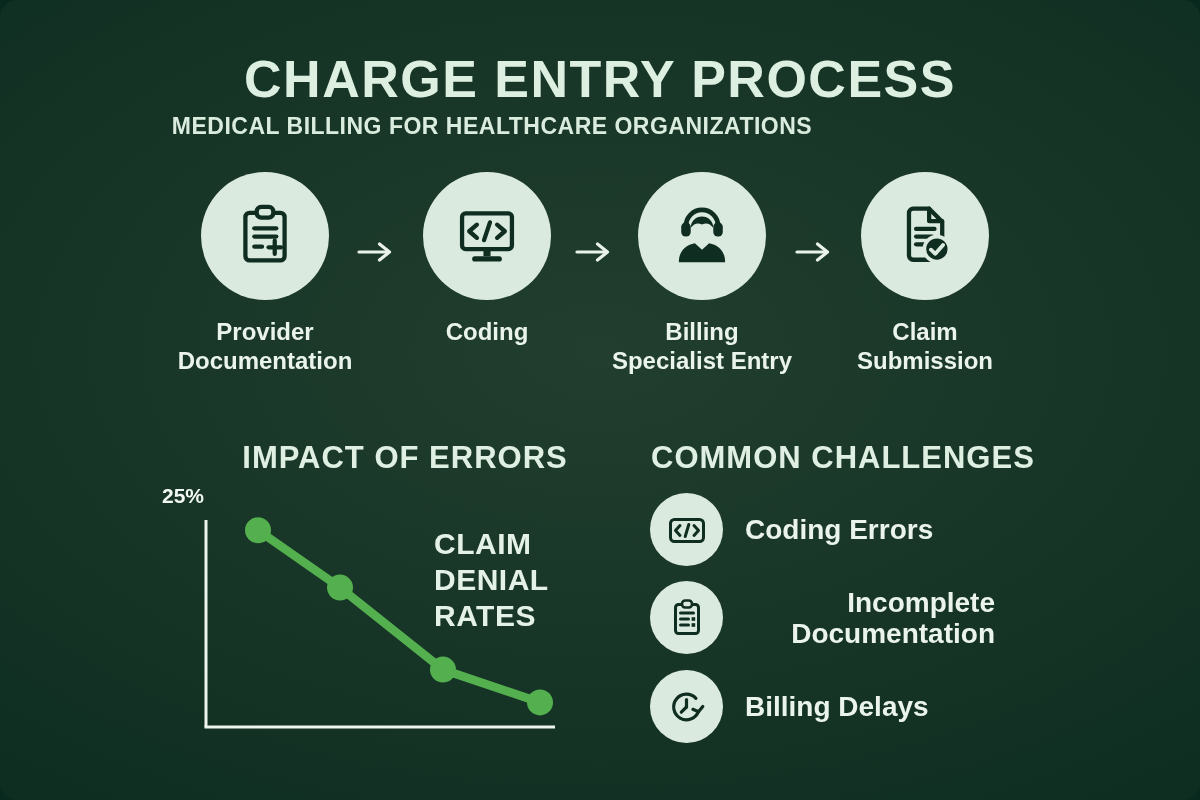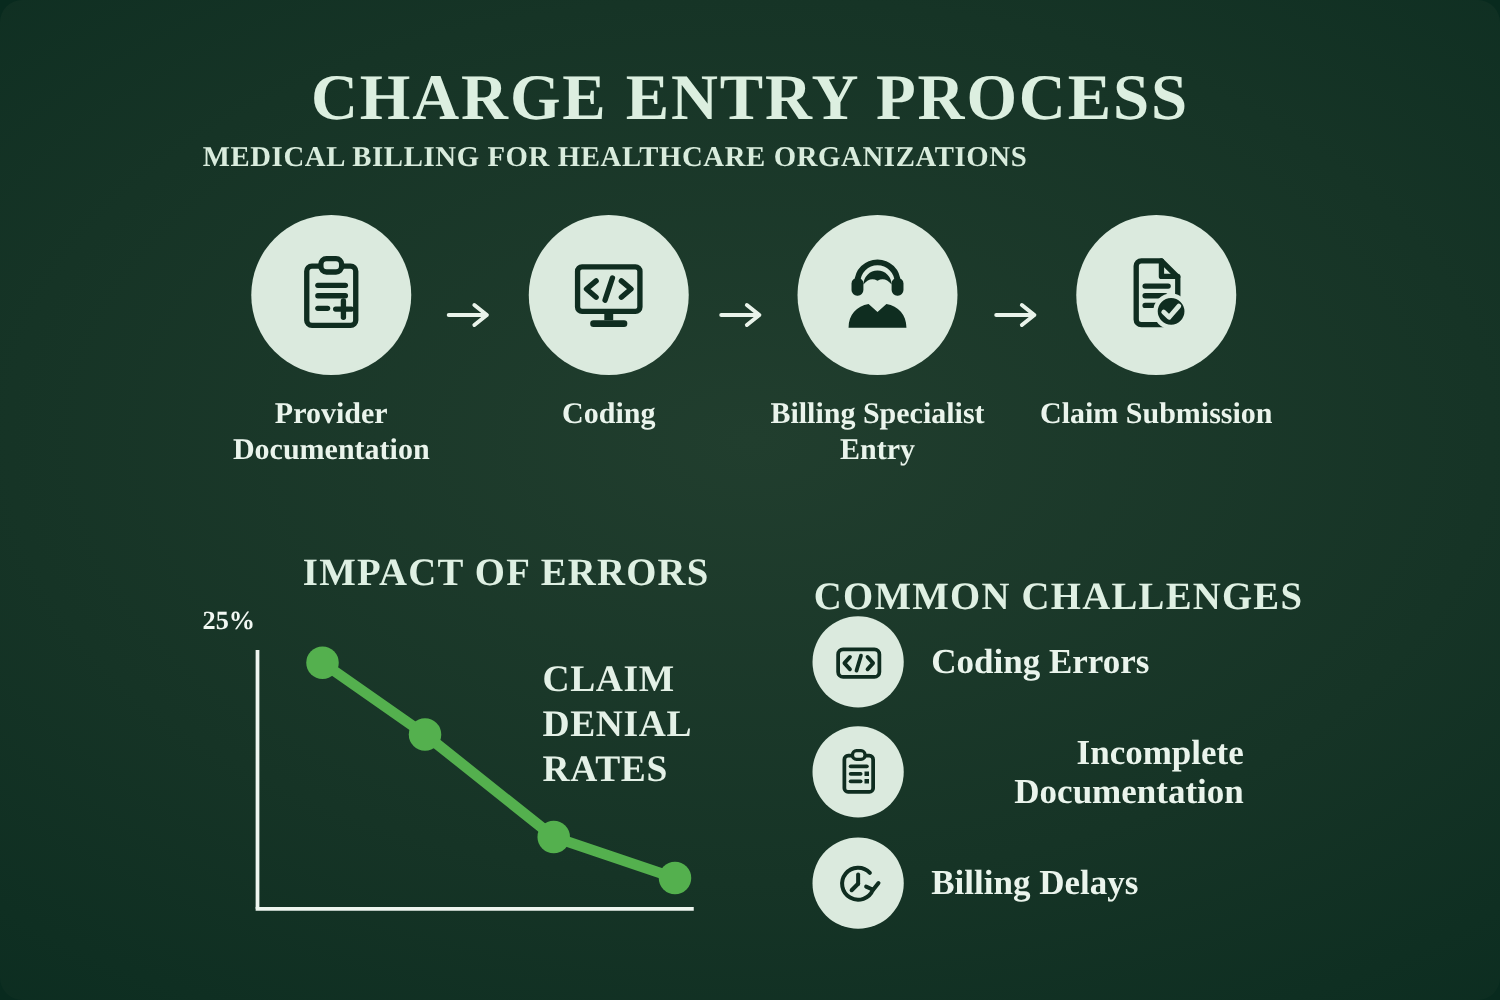--- a/index.html
+++ b/index.html
@@ -1,19 +1,19 @@
 <!DOCTYPE html>
 <html><head>
 <meta charset="utf-8">
 <style>
   html,body{margin:0;padding:0;background:#082a1e;}
   #canvas{
     position:relative;width:1200px;height:800px;overflow:hidden;
     background:radial-gradient(ellipse 95% 85% at 50% 44%, #213e2e 0%, #163426 52%, #082a1e 100%);
-    font-family:Liberation Serif, serif;
+    font-family:Liberation Sans, sans-serif;
     border-radius:18px;
     -webkit-font-smoothing:antialiased;
   }
   .abs{position:absolute;}
   .title{
     top:50px;left:0;width:1200px;text-align:center;
     color:#dcefe0;font-size:52px;font-weight:bold;letter-spacing:1.5px;line-height:58px;
   }
   .subtitle{
     top:113px;left:0;width:984px;text-align:center;
@@ -24,21 +24,21 @@
     width:128px;height:128px;border-radius:50%;background:#dbeade;
     display:flex;align-items:center;justify-content:center;
   }
   .step-label{
     margin-top:17px;width:190px;text-align:center;
     color:#eaf4ec;font-size:24px;font-weight:bold;line-height:29px;
   }
   .flow-arrow{top:239px;width:40px;height:26px;}
   .section-heading{font-size:31px;font-weight:bold;letter-spacing:1px;color:#dff0e3;}
   #impact-heading{top:440px;left:150px;width:510px;text-align:center;}
-  #challenges-heading{top:459px;left:651px;}
+  #challenges-heading{top:440px;left:651px;}
   #ytick{top:484px;left:133px;width:100px;text-align:center;color:#f2f8f3;font-size:21px;font-weight:bold;}
   #chart-wrap{left:193px;top:504px;width:376px;height:236px;}
   #chart-annotation{
     left:434px;top:526px;width:135px;
     color:#e4f1e7;font-size:30px;font-weight:bold;line-height:36px;letter-spacing:0.5px;
   }
   .challenge-row{left:650px;display:flex;align-items:center;gap:22px;}
   .challenge-circle{
     width:73px;height:73px;border-radius:50%;background:#dbeade;flex:0 0 auto;
     display:flex;align-items:center;justify-content:center;

